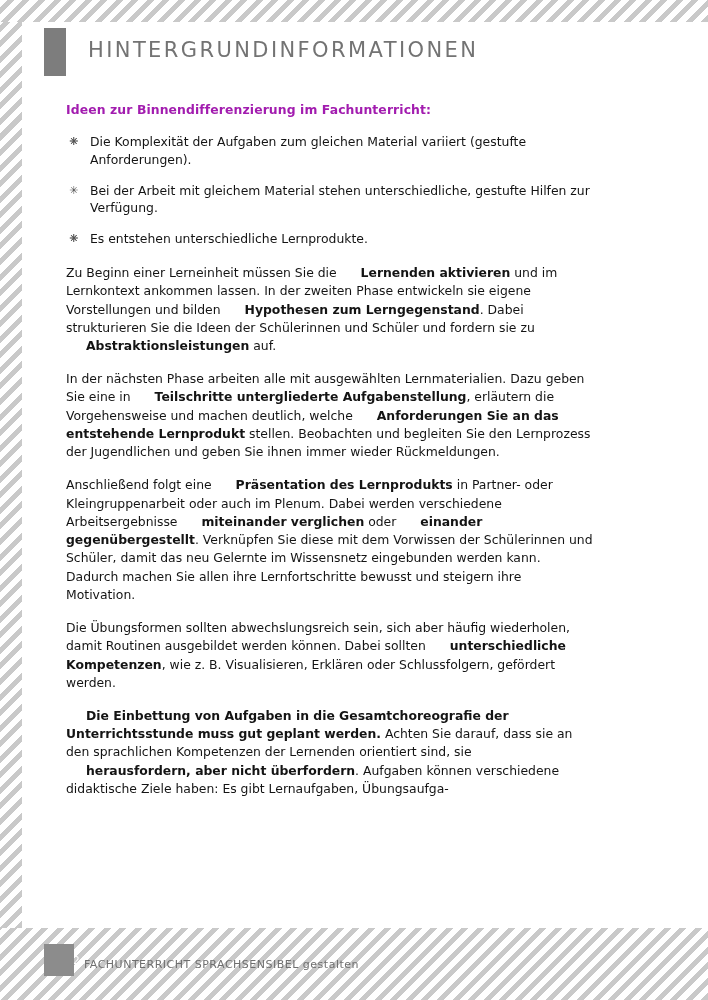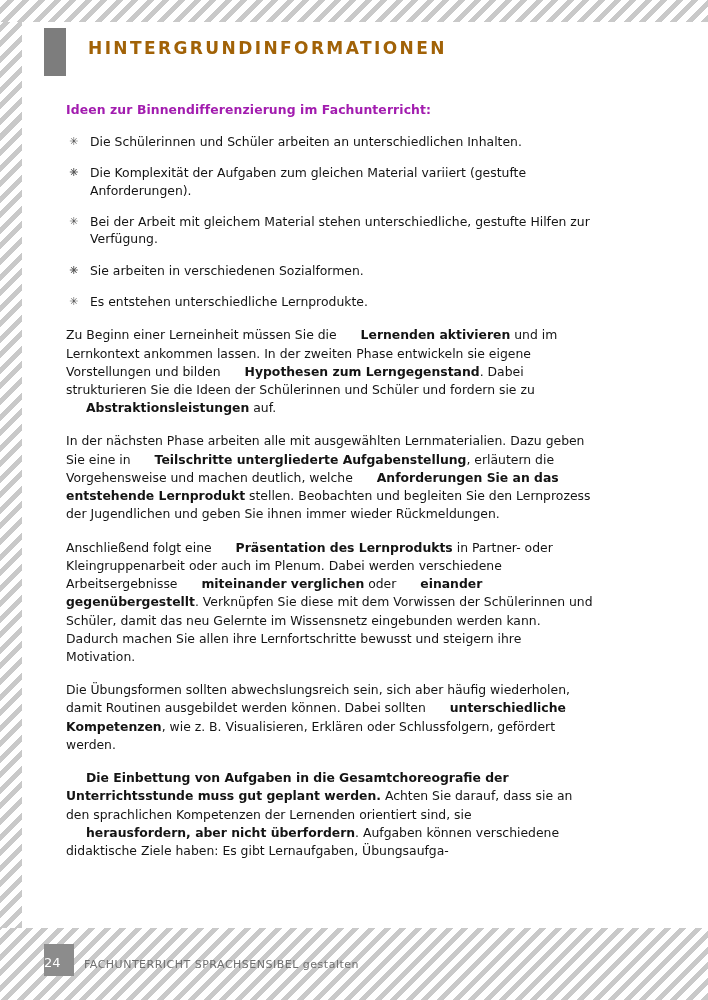--- a/index.html
+++ b/index.html
@@ -52,25 +52,25 @@
     top: 28px;
     left: 44px;
     width: 22px;
     height: 48px;
     background: #7d7d7d;
   }
   #header-title {
     position: absolute;
     top: 38px;
     left: 88px;
-    font-size: 17px;
+    font-size: 21px;
     letter-spacing: 2.4px;
-    color: #a16207;
+    color: #737373;
     font-family: "DejaVu Sans", sans-serif;
-    font-weight: bold;
+    font-weight: normal;
     text-transform: uppercase;
   }
 
   
   #content {
     position: absolute;
     top: 102px;
     left: 66px;
     width: 528px;
   }
@@ -112,22 +112,22 @@
     text-align: left;
   }
   p.body b { font-weight: bold; margin-left: 20px; }
 
   
   #footer-num {
     position: absolute;
     top: 955px;
     left: 44px;
     width: 42px;
-    text-align: left;
-    font-size: 13px;
+    text-align: right;
+    font-size: 10px;
     color: #ffffff;
   }
   #footer-badge {
     position: absolute;
     top: 944px;
     left: 44px;
     width: 30px;
     height: 32px;
     background: #8c8c8c;
   }
@@ -148,26 +148,26 @@
 <div class="stripes" id="stripe-top"></div>
 <div class="stripes" id="stripe-left"></div>
 <div class="stripes" id="stripe-bottom"></div>
 
 <div id="header-block"></div>
 <div id="header-title">HINTERGRUNDINFORMATIONEN</div>
 
 <div id="content">
   <p class="intro-heading">Ideen zur Binnendifferenzierung im Fachunterricht:</p>
   <ul class="bullets" id="bullet-list">
-      <li><span class="ast">✳</span><span>Die Schülerinnen und Schüler arbeiten an unterschiedlichen Inhalten.</span></li>
+      <li><span class="ast">✳</span></li>
       <li><span class="ast">✳</span></li>
       <li><span class="ast">✳</span><span>Die Komplexität der Aufgaben zum gleichen Material variiert (gestufte Anforderungen).</span></li>
       <li><span class="ast">✳</span><span>Bei der Arbeit mit gleichem Material stehen unterschiedliche, gestufte Hilfen zur Verfügung.</span></li>
       <li><span class="ast">✳</span></li>
-      <li><span class="ast">✳</span><span>Sie arbeiten in verschiedenen Sozialformen.</span></li>
+      <li><span class="ast">✳</span></li>
       <li><span class="ast">✳</span><span>Es entstehen unterschiedliche Lernprodukte.</span></li>
     </ul>
   <div id="paragraph-container">
       <p class="body"><span>Zu Beginn einer Lerneinheit müssen Sie die </span><b>Lernenden aktivieren</b><span> und im Lernkontext ankommen lassen. In der zweiten Phase entwickeln sie eigene Vorstellungen und bilden </span><b>Hypothesen zum Lerngegenstand</b><span>. Dabei strukturieren Sie die Ideen der Schülerinnen und Schüler und fordern sie zu </span><b>Abstraktionsleistungen</b><span> auf.</span></p>
       <p class="body"><span>In der nächsten Phase arbeiten alle mit ausgewählten Lernmaterialien. Dazu geben Sie eine in </span><b>Teilschritte untergliederte Aufgabenstellung</b><span>, erläutern die Vorgehensweise und machen deutlich, welche </span><b>Anforderungen Sie an das entstehende Lernprodukt</b><span> stellen. Beobachten und begleiten Sie den Lernprozess der Jugendlichen und geben Sie ihnen immer wieder Rückmeldungen.</span></p>
       <p class="body"><span>Anschließend folgt eine </span><b>Präsentation des Lernprodukts</b><span> in Partner- oder Kleingruppenarbeit oder auch im Plenum. Dabei werden verschiedene Arbeitsergebnisse </span><b>miteinander verglichen</b><span> oder </span><b>einander gegenübergestellt</b><span>. Verknüpfen Sie diese mit dem Vorwissen der Schülerinnen und Schüler, damit das neu Gelernte im Wissensnetz eingebunden werden kann. Dadurch machen Sie allen ihre Lernfortschritte bewusst und steigern ihre Motivation.</span></p>
       <p class="body"><span>Die Übungsformen sollten abwechslungsreich sein, sich aber häufig wiederholen, damit Routinen ausgebildet werden können. Dabei sollten </span><b>unterschiedliche Kompetenzen</b><span>, wie z. B. Visualisieren, Erklären oder Schlussfolgern, gefördert werden.</span></p>
       <p class="body"><b>Die Einbettung von Aufgaben in die Gesamtchoreografie der Unterrichtsstunde muss gut geplant werden.</b><span> Achten Sie darauf, dass sie an den sprachlichen Kompetenzen der Lernenden orientiert sind, sie </span><b>herausfordern, aber nicht überfordern</b><span>. Aufgaben können verschiedene didaktische Ziele haben: Es gibt Lernaufgaben, Übungsaufga-</span></p>
     </div>
 </div>

